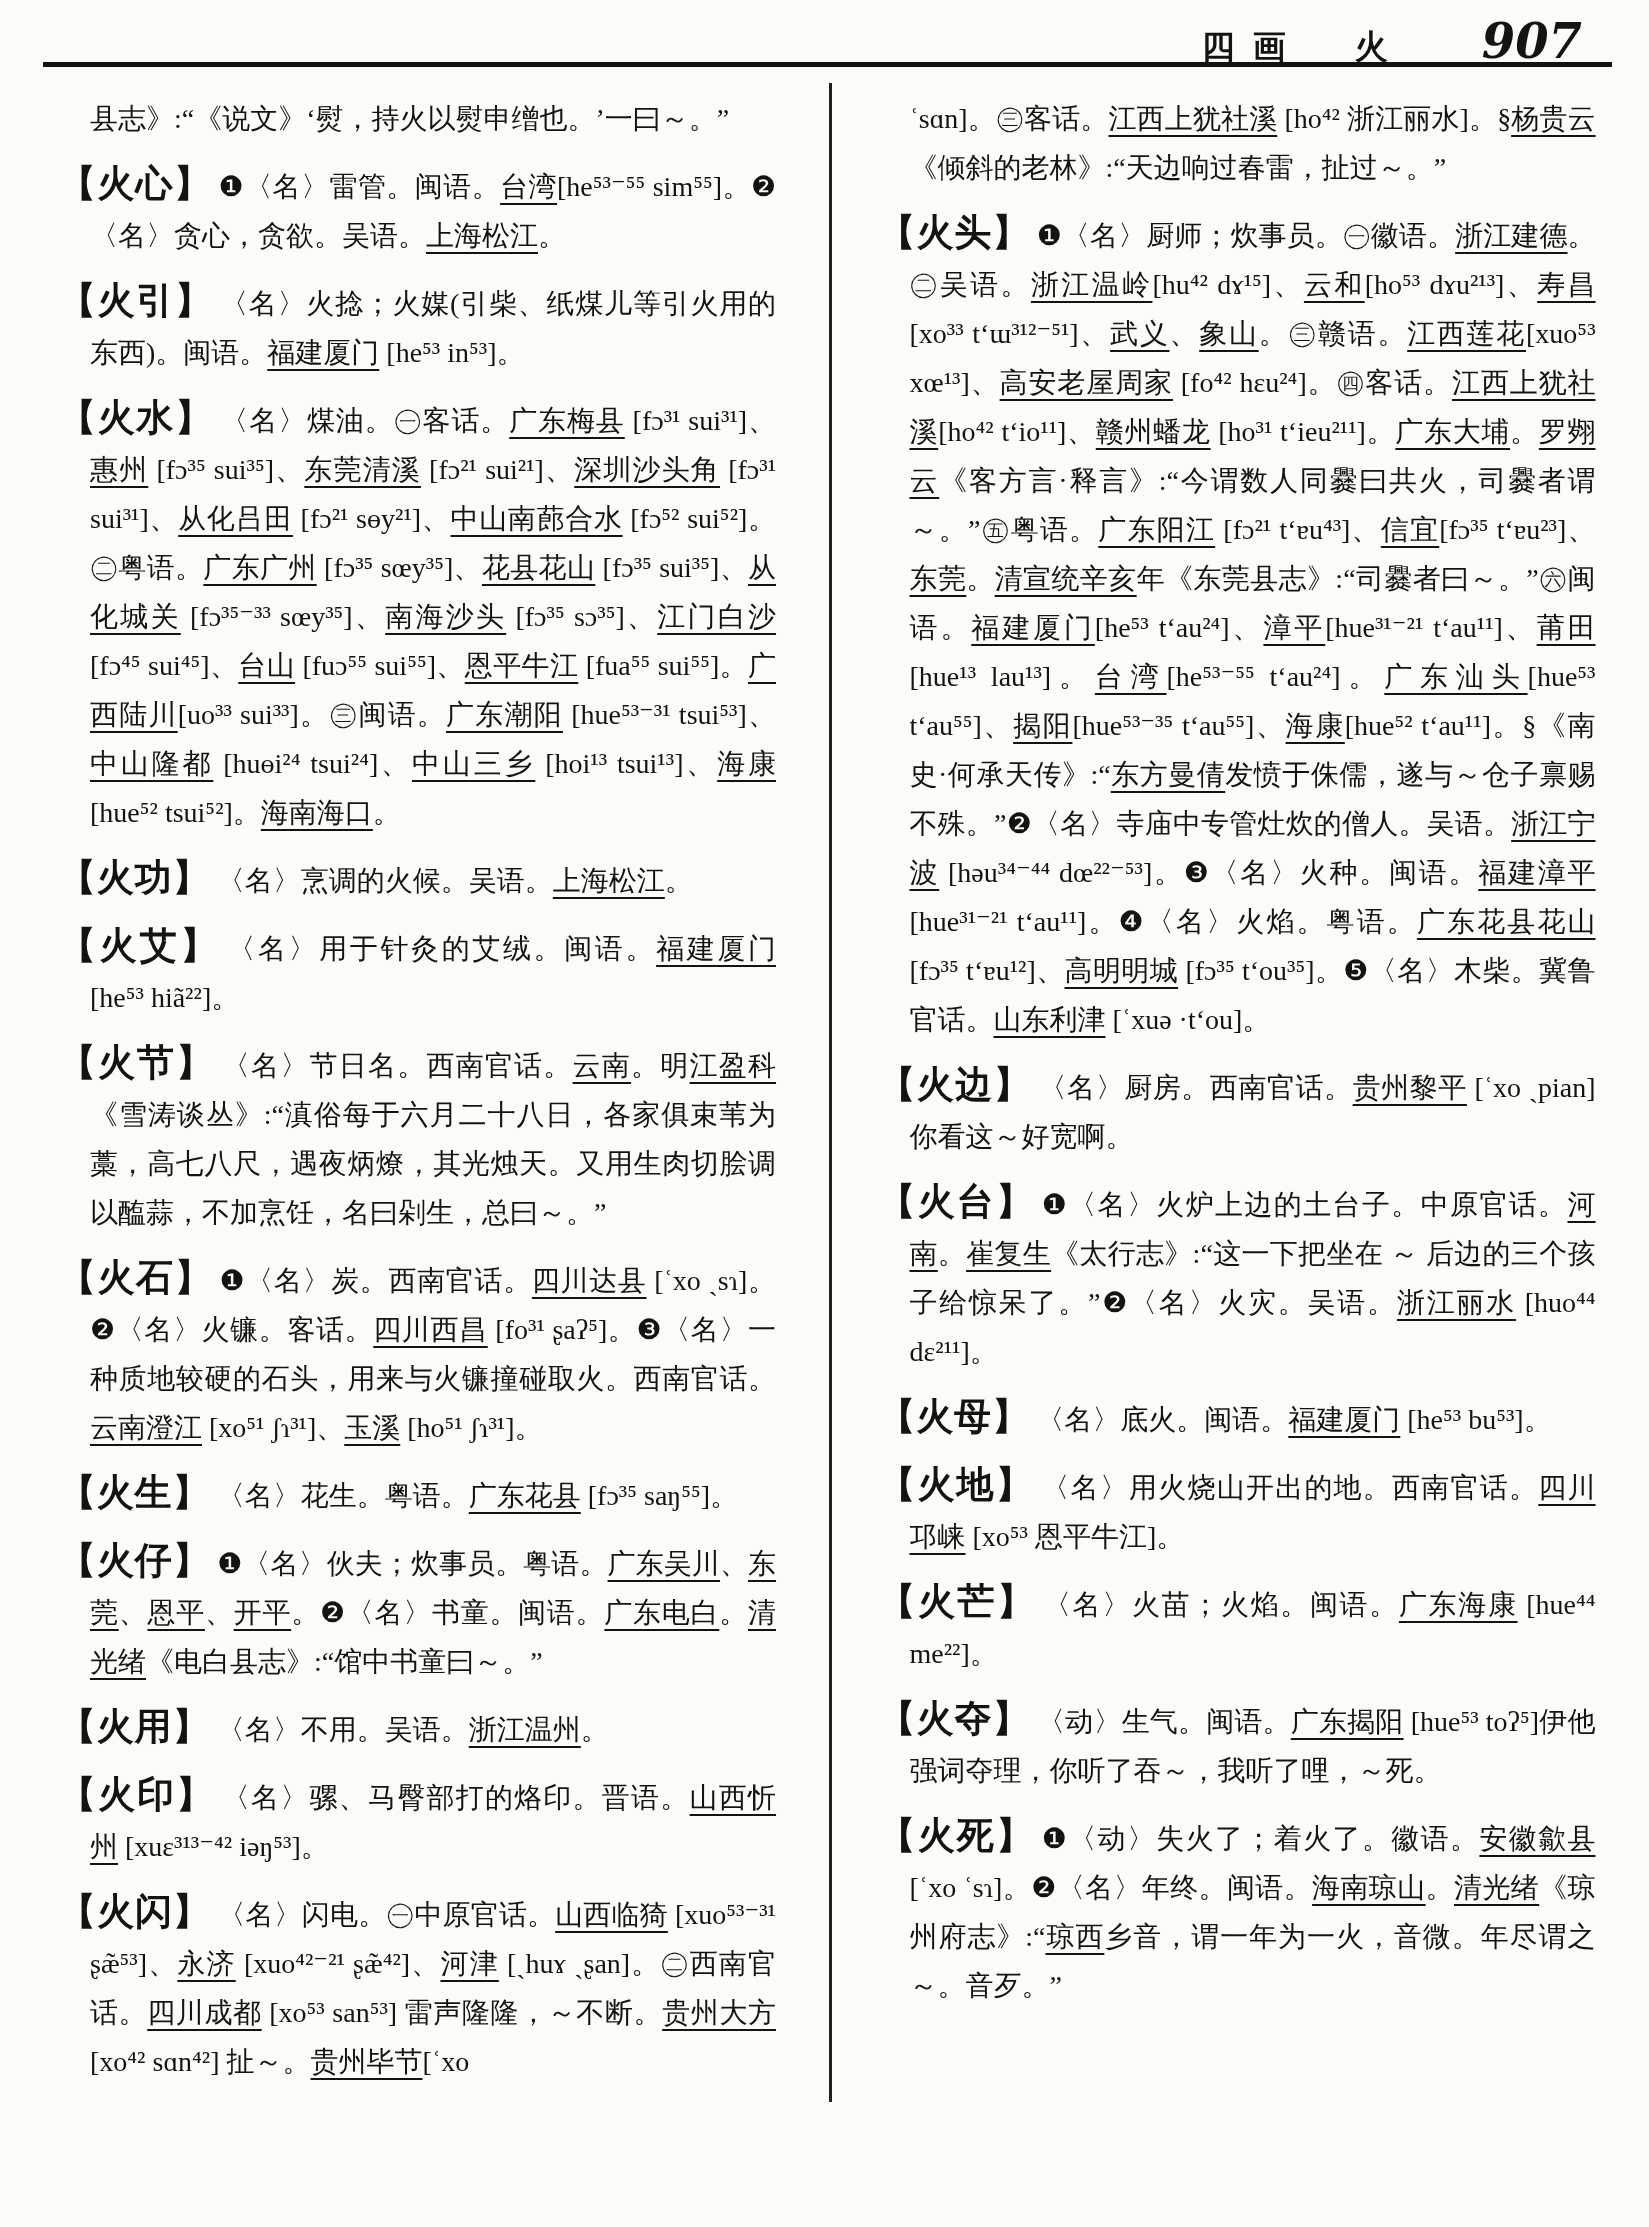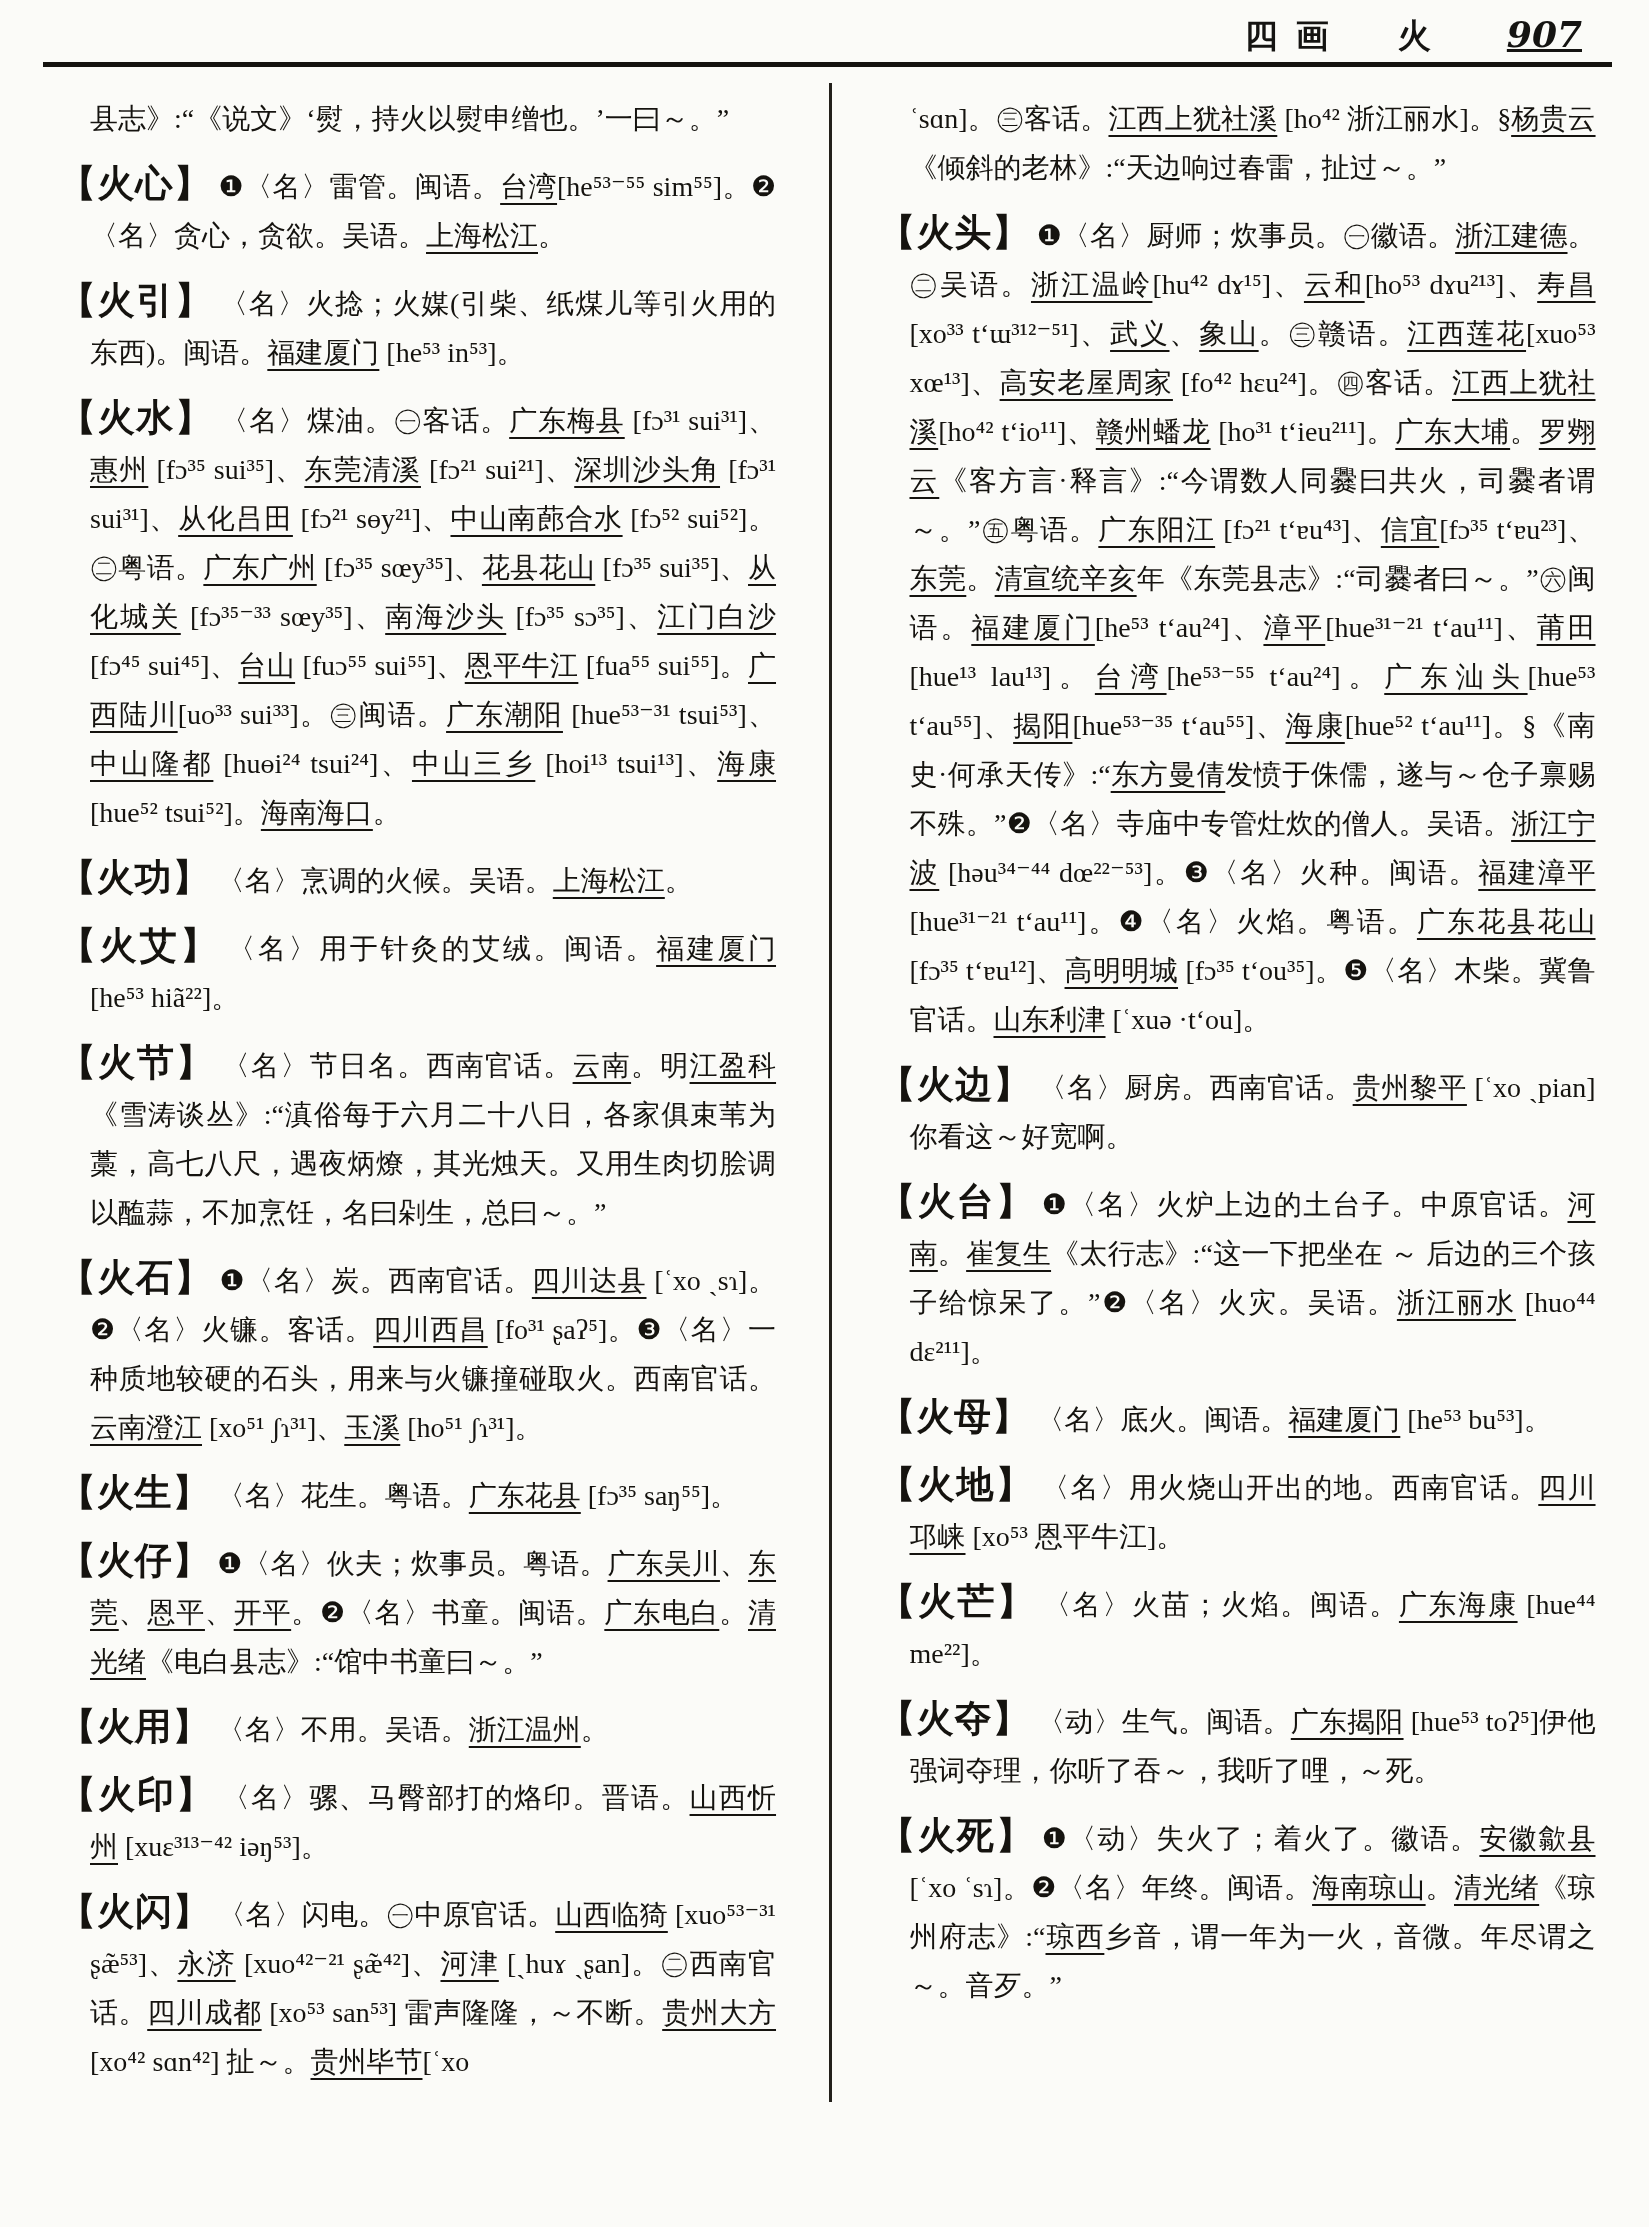--- a/index.html
+++ b/index.html
@@ -3,23 +3,23 @@
 <meta charset="utf-8">
 <style>
   html,body{margin:0;padding:0;}
   body{
     width:1650px;height:2227px;
     background:#fbfbf8;color:#151412;
     font-family:"Liberation Serif","DejaVu Serif",serif;
     overflow:hidden;
   }
   .page{position:relative;width:1650px;height:2227px;box-sizing:border-box;padding:13.2px 38px 0 43px;}
-  .header{display:flex;justify-content:flex-end;align-items:baseline;height:46px;padding-right:30px;}
+  .header{display:flex;justify-content:flex-end;align-items:baseline;height:46px;padding-right:30px;gap:18px;}
   .hdr-section{font-size:33px;font-weight:bold;letter-spacing:18px;margin-right:58px;}
-  .hdr-page{font-size:36px;font-weight:bold;font-style:italic;font-family:"DejaVu Serif","Liberation Serif",serif;text-decoration:underline;}
+  .hdr-page{font-size:48px;font-weight:bold;font-style:italic;font-family:"DejaVu Serif","Liberation Serif",serif;}
   .rule{height:4.1px;background:#15130f;margin-top:3.3px;}
   .columns{display:flex;margin-top:11.5px;align-items:stretch;}
   .col{width:749px;font-size:28px;line-height:49px;text-align:justify;color:#15130f;}
   .divider{width:2.5px;background:#23201b;margin:5px 31px 0 37px;}
   .para{margin:16px;}
   .para.entry{padding-left:31px;text-indent:-31px;margin-top:0.8px;}
   .para.cont{padding-left:31px;text-indent:0;}
   .run-hw{font-size:37px;font-weight:bold;letter-spacing:0.8px;margin-right:6.6px;}
   .run-u{text-decoration:underline;text-underline-offset:7.4px;text-decoration-thickness:2.1px;}
   .run-n{}

